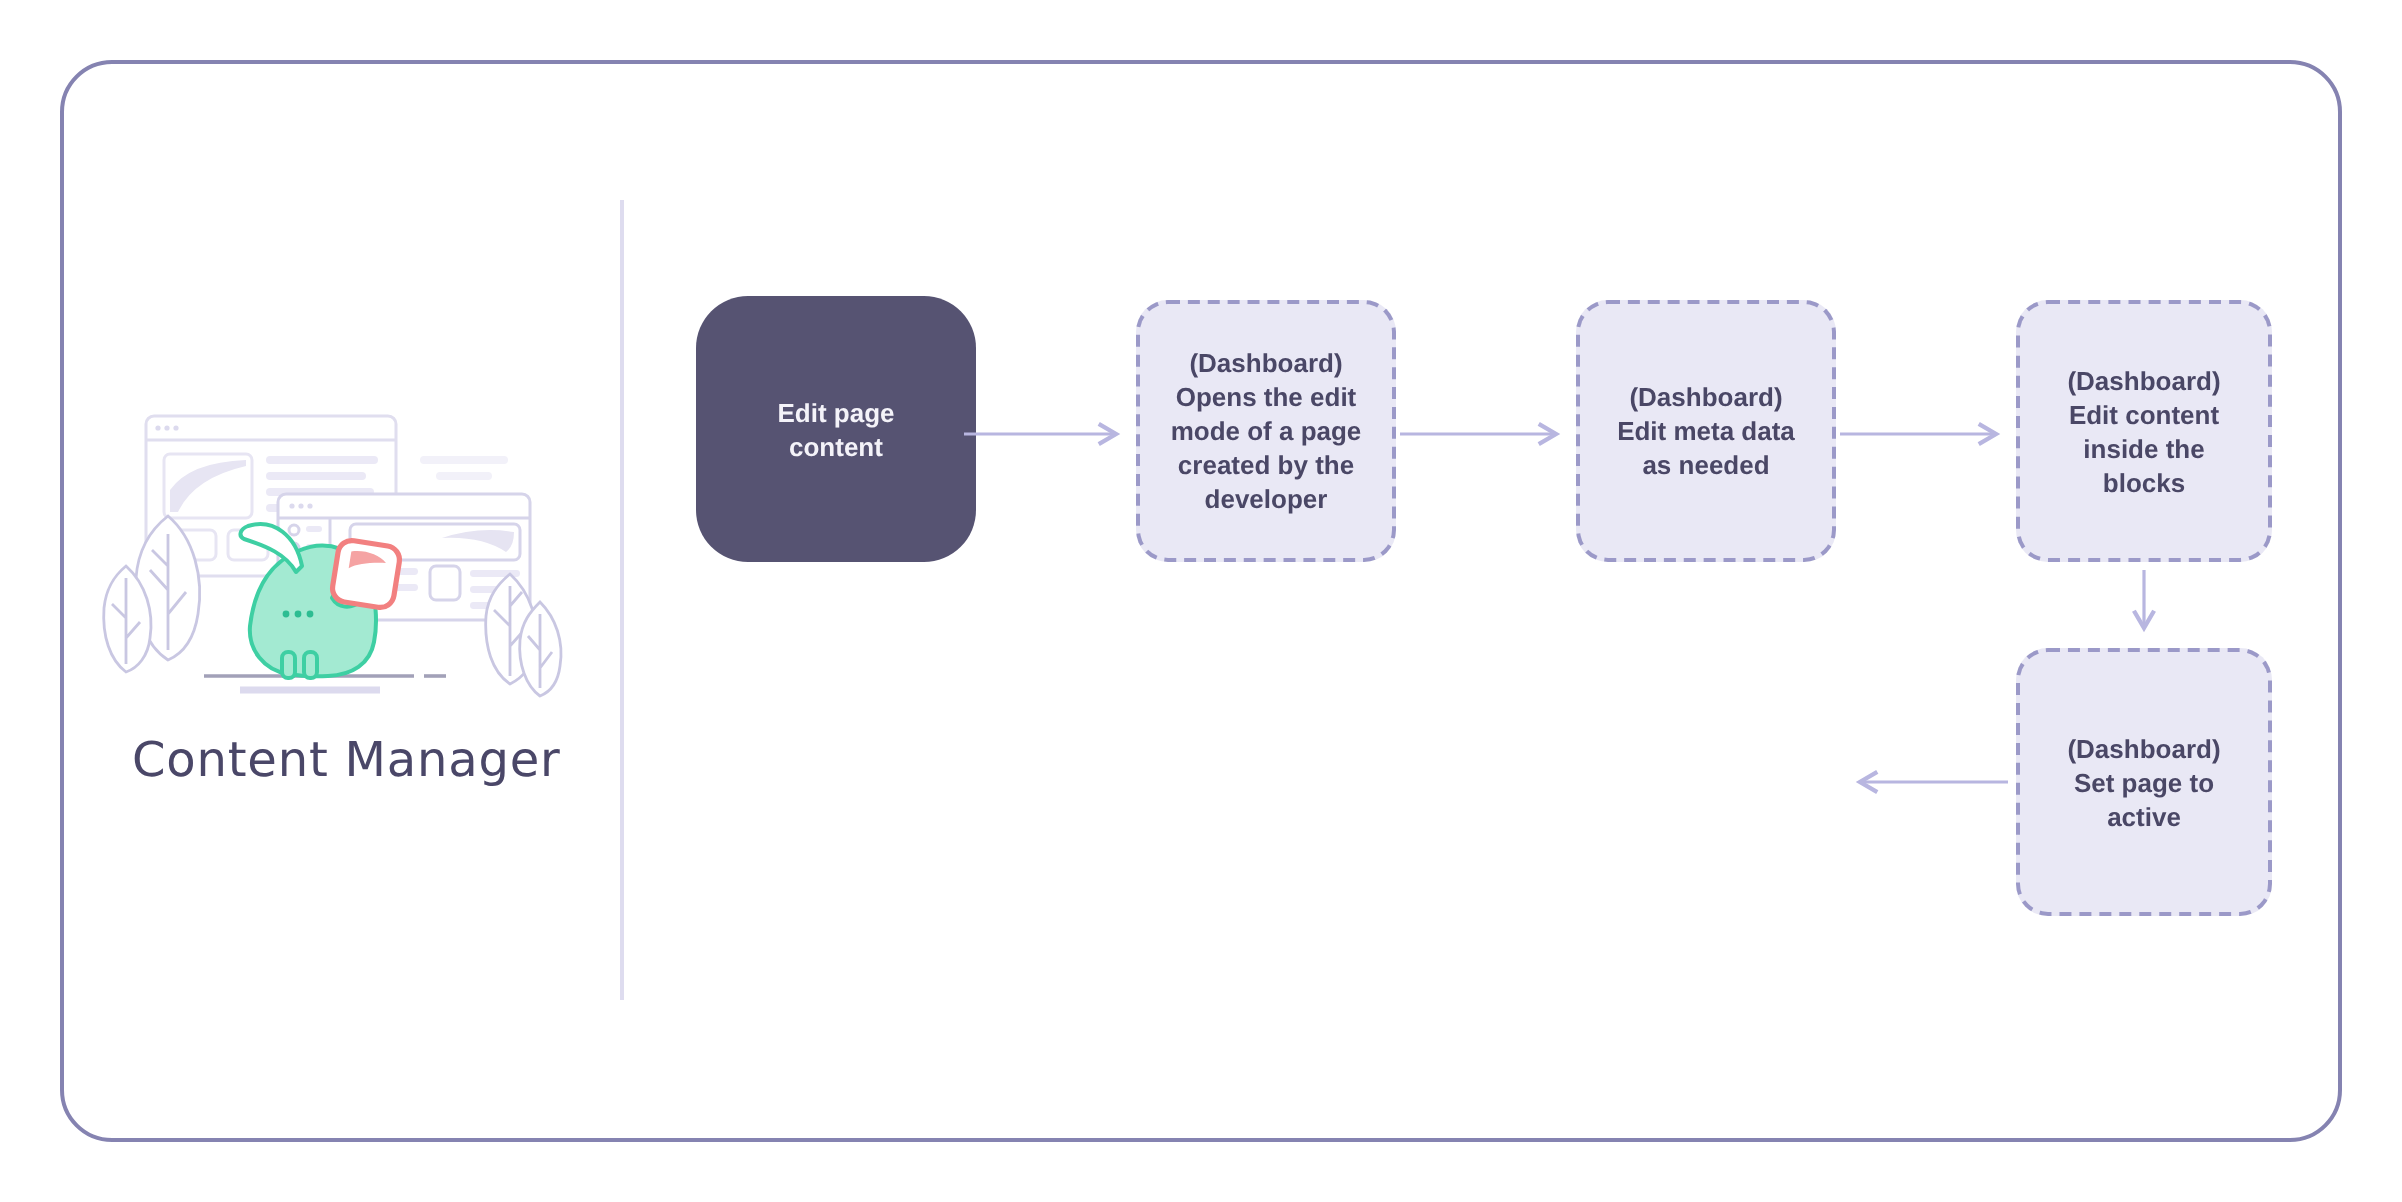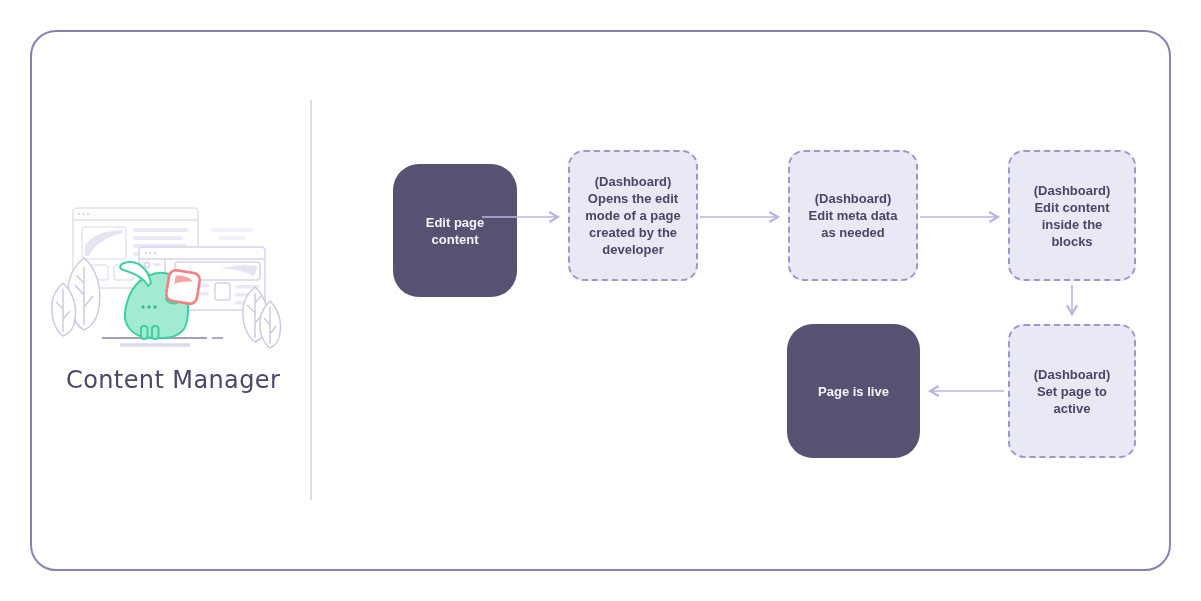--- a/index.html
+++ b/index.html
@@ -11,21 +11,21 @@
   .illustration{position:absolute;left:45px;top:195px;width:250px;height:180px;pointer-events:none;}
   .panel-title{position:absolute;left:66px;top:366px;font-family:"DejaVu Sans",sans-serif;
                font-size:24px;color:#4a4768;letter-spacing:0.4px;text-align:center;}
   .node{position:absolute;display:flex;align-items:center;justify-content:center;
         text-align:center;box-sizing:border-box;font-size:13px;font-weight:600;line-height:17px;}
   .node .node-label{white-space:pre-line;}
   .node.solid{background:#565372;color:#f4f3f9;border-radius:26px;padding:0 24px;}
   .node.dashed{background:#e9e8f5;border:2px dashed #9b99c8;border-radius:16px;
                color:#4a4766;padding:0 12px;}
   .node.dashed .narrow{max-width:94px;margin:0 auto;}
-  #node-0{left:348px;top:164px;width:124px;height:133px;margin-left:45px;}
+  #node-0{left:348px;top:148px;width:140px;height:133px;}
   #node-1{left:568px;top:150px;width:130px;height:131px;}
   #node-2{left:788px;top:150px;width:130px;height:131px;}
   #node-3{left:1008px;top:150px;width:128px;height:131px;}
   #node-4{left:1008px;top:324px;width:128px;height:134px;}
   #node-5{left:787px;top:324px;width:133px;height:134px;}
   .arrows{position:absolute;left:0;top:0;width:1201px;height:601px;pointer-events:none;}
 </style>
 </head>
 <body>
 
@@ -139,23 +139,20 @@
 Edit meta data as needed</div>
   </div>
   <div id="node-3" class="node dashed">
     <div class="node-label narrow">(Dashboard)
 Edit content inside the blocks</div>
   </div>
   <div id="node-4" class="node dashed">
     <div class="node-label narrow">(Dashboard)
 Set page to active</div>
   </div>
-  <div id="node-5" class="node solid">
-    <div class="node-label">Page is live</div>
-  </div>
 
   <svg class="arrows">
     <defs>
       <marker id="arw" viewBox="0 0 10 10" refX="7.5" refY="5" markerWidth="9" markerHeight="9" orient="auto">
         <path d="M1.5,1.5 L7.5,5 L1.5,8.5" fill="none" stroke="#b8b6e0" stroke-width="1.5"></path>
       </marker>
     </defs>
     <g stroke="#b8b6e0" stroke-width="1.6" fill="none">
       <path d="M482,217 H558" marker-end="url(#arw)"></path>
       <path d="M700,217 H778" marker-end="url(#arw)"></path>

